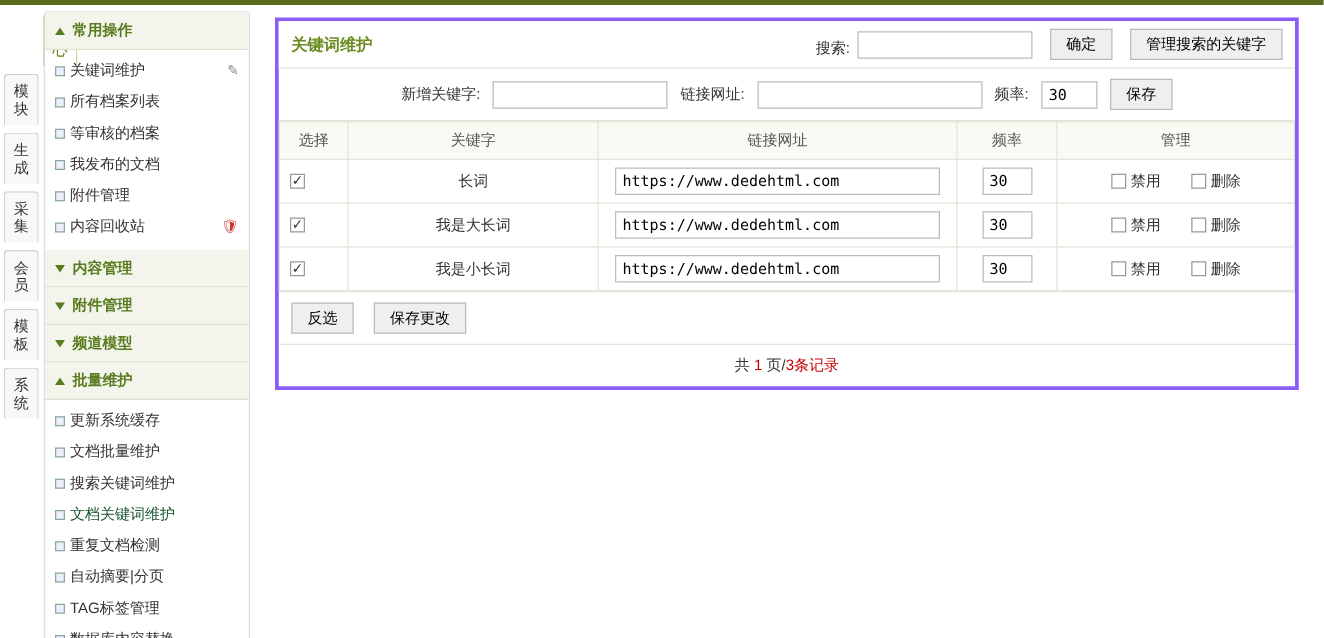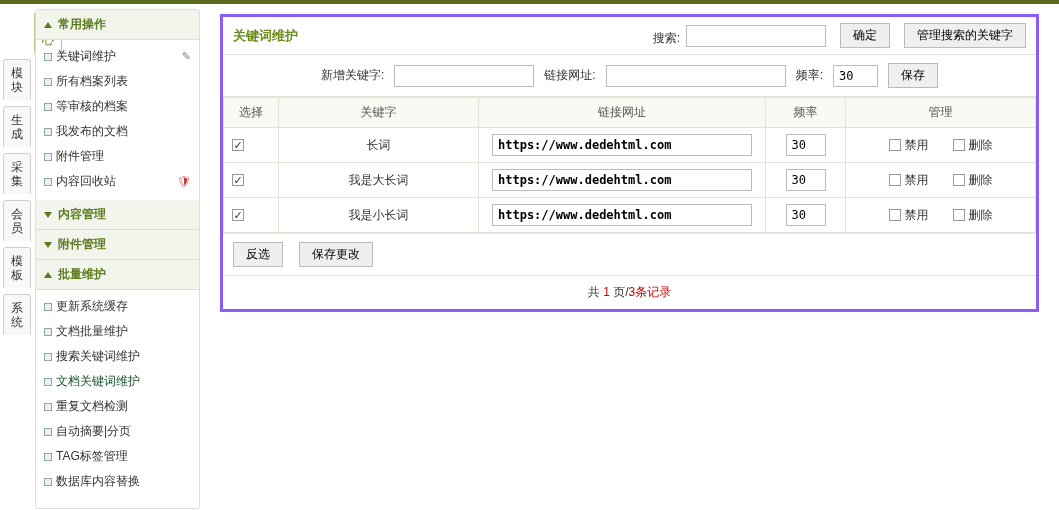--- a/index.html
+++ b/index.html
@@ -38,21 +38,21 @@
 .add-row .tb-url { width:180px; }
 .add-row .tb-freq { width:45px; }
 
 table.grid { width:100%; border-collapse:collapse; }
 table.grid th, table.grid td { border:1px solid #e3e3d8; padding:6px 8px; text-align:center; font-weight:normal; background:#fff; }
 table.grid th { background:#fafaf5; color:#555; }
 .col-sel { width:55px; }
 .col-key { width:200px; }
 .col-freq { width:80px; }
 .col-mgr { width:190px; }
-.cell-url input { width:260px;font-weight:bold; }
+.cell-url input { width:260px; }
 .cell-freq input { width:40px; }
 .mgr { display:flex; justify-content:center; gap:24px; }
 .chk { display:flex; align-items:center; gap:4px; cursor:pointer; }
 .chk .box { width:12px; height:12px; border:1px solid #999; display:inline-flex; align-items:center; justify-content:center; font-size:10px; background:#fff; }
 .chk .box.checked::after { content:"✓"; color:#333; font-size:11px; line-height:1; }
 
 .foot-actions { padding:8px 10px; display:flex; gap:16px; border-top:1px solid #e3e3d8; }
 .pager { text-align:center; padding:8px; border-top:1px solid #e3e3d8; }
 .pager .hl { color:#c00; }
 </style>
@@ -99,20 +99,24 @@
           <span class="ico" style="color: rgb(204, 51, 51);">🛡</span>
         </li>
       </ul>
       <div class="acc-head collapsed">
         <span class="arrow"></span>
         <span>内容管理</span>
       </div>
       <div class="acc-head collapsed">
         <span class="arrow"></span>
         <span>附件管理</span>
+      </div>
+      <div class="acc-head collapsed">
+        <span class="arrow"></span>
+        <span>频道模型</span>
       </div>
       <div class="acc-head">
         <span class="arrow"></span>
         <span>批量维护</span>
       </div>
       <ul class="menu">
         <li>
           <a>更新系统缓存</a>
         </li>
         <li>

